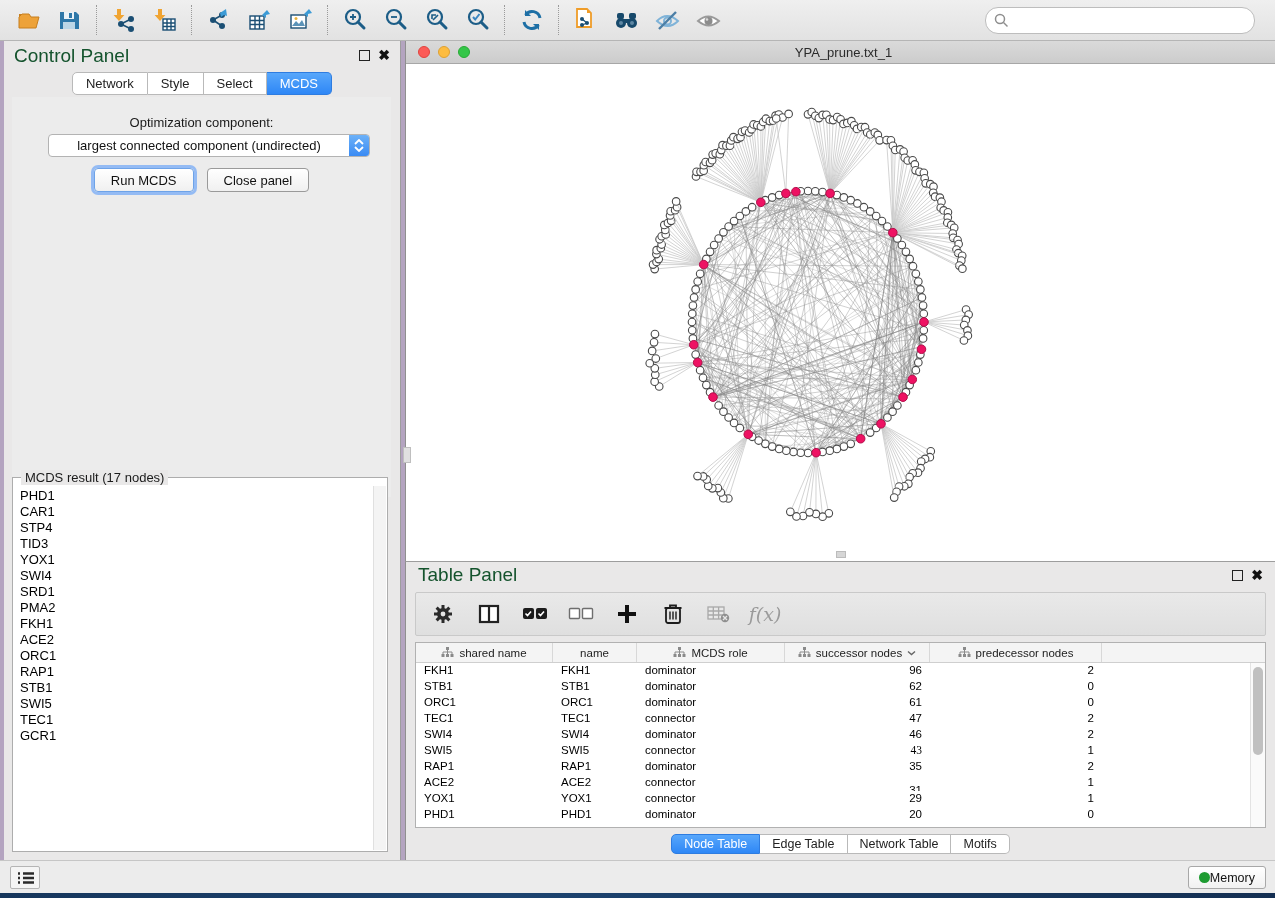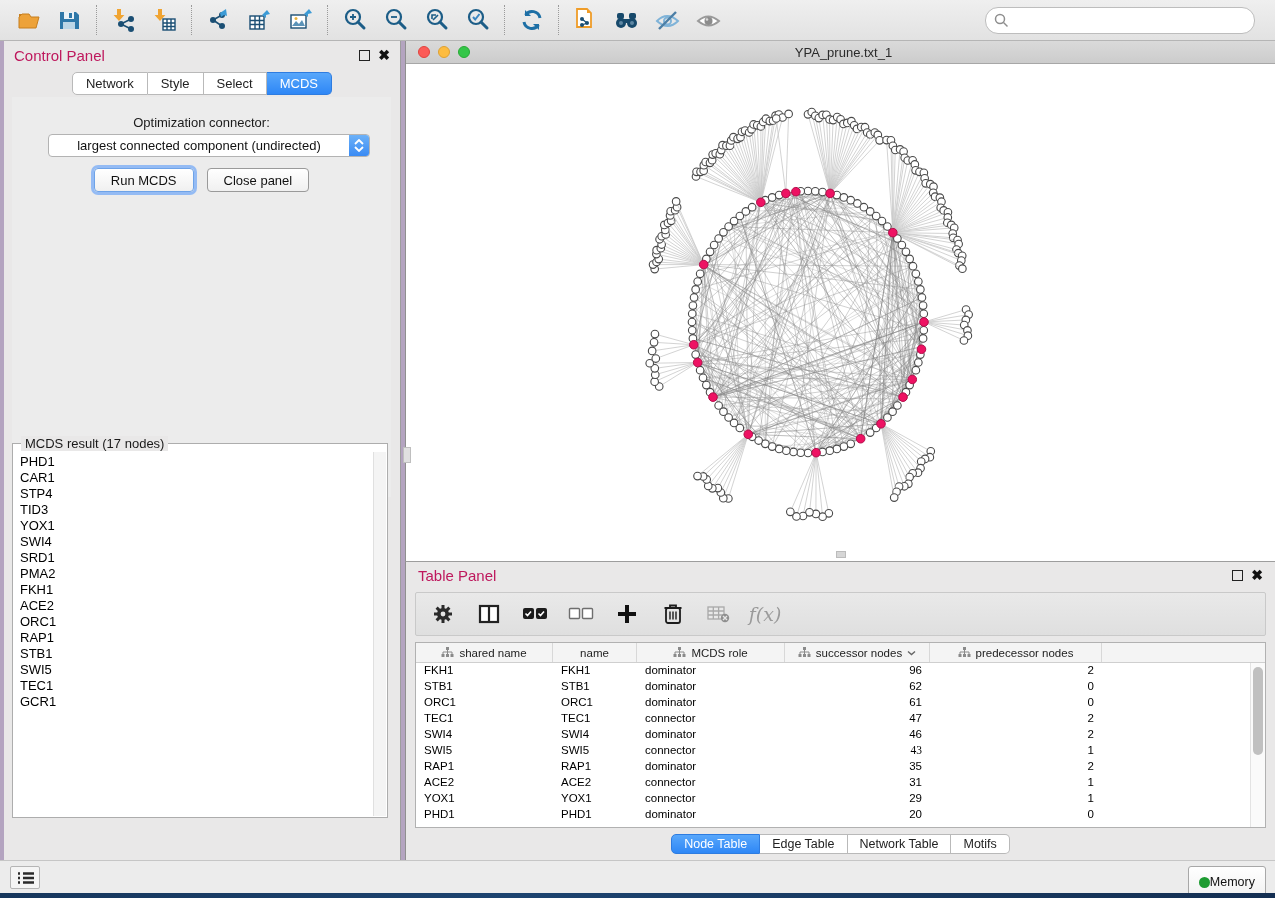--- a/index.html
+++ b/index.html
@@ -15,21 +15,21 @@
   .tb-sep { width:1px; height:30px; margin:0 6px; border-left:1px dotted #9a9a9a; }
   .search-wrap { position:absolute; right:20px; top:7px; }
   .search-wrap input { width:270px; height:27px; border:1px solid #bdbdbd; border-radius:13px;
     background:#fff; padding:0 10px 0 30px; font-size:13px; outline:none; }
   .search-wrap svg { position:absolute; left:9px; top:6px; }
 
   
   .control-panel { position:absolute; left:4px; top:41px; width:397px; height:819px;
     background:#e9e8e8; border-right:1px solid #9d9d9d; }
   .cp-header { height:29px; display:flex; align-items:center; padding:0 10px; }
-  .panel-title { font-size:15px; color:#be185d;text-align:center; }
+  .panel-title { font-size:19px; color:#14532d;text-align:center; }
   .win-btns { margin-left:auto; display:flex; align-items:center; gap:8px; }
   .float-box { width:11px; height:11px; border:1.5px solid #222; display:inline-block; cursor:pointer; }
   .close-x { font-size:14px; font-weight:bold; color:#111; cursor:pointer; line-height:11px; }
 
   .seg-row { display:flex; justify-content:center; margin-top:2px; }
   .seg { display:inline-flex;border-radius:7px; }
   .seg-tab { padding:3px 13px; background:#fff; border:1px solid #b9b9b9; border-left:none;
     font-size:13px; color:#222; cursor:pointer; white-space:nowrap; }
   .seg-tab:first-child { border-left:1px solid #b9b9b9; border-radius:5px 0 0 5px; }
   .seg-tab:last-child { border-radius:0 5px 5px 0; }
@@ -42,21 +42,21 @@
     border:1px solid #b3b3b3; border-radius:4px; display:flex; align-items:center; cursor:pointer; }
   .mac-select .val { flex:1; text-align:center; font-size:13px; color:#111; }
   .mac-select .stepper { width:20px; height:21px; background:linear-gradient(#6cb1f8,#3a8bf4);
     border-radius:0 3px 3px 0; display:flex; flex-direction:column; align-items:center; justify-content:center; gap:1px; }
   .btn-row { position:absolute; left:0; right:0; top:71px; display:flex; justify-content:center; gap:13px; }
   .btn { height:24px; padding:0 16px; background:linear-gradient(#ffffff,#f0f0f0);
     border:1px solid #9a9a9a; border-radius:4px; font-size:13px; color:#111; cursor:pointer;
     font-family:"Liberation Sans",sans-serif; }
   .btn.focused { box-shadow:0 0 0 3px rgba(90,155,250,.6); border-color:#6ea3e8; }
 
-  .mcds-box { position:absolute; left:8px; top:402px; width:376px; height:375px;
+  .mcds-box { position:absolute; left:8px; top:436px; width:376px; height:375px;
     border:1px solid #adadad; background:#fff; }
   .mcds-legend { position:absolute; left:8px; top:-8px; background:#e9e8e8; padding:0 4px;
     font-size:13px; color:#1a1a1a; }
   .mcds-list { position:absolute; left:1px; top:8px; bottom:1px; right:14px; overflow:hidden;
     padding:2px 0 0 6px; }
   .mcds-item { font-size:13px; line-height:16px; color:#000; }
   .mcds-scroll { position:absolute; right:1px; top:8px; bottom:1px; width:13px;
     background:#f4f4f4; border-left:1px solid #e0e0e0; }
 
   
@@ -97,21 +97,21 @@
     border-left:1px solid #e3e3e3; }
   .nt-thumb { position:absolute; left:2px; right:2px; top:4px; height:88px; background:#c0c0c0;
     border-radius:5px; }
   .tp-tabs { position:absolute; left:0; right:0; top:272px; display:flex; justify-content:center; }
 
   
   .status-bar { position:absolute; left:0; top:860px; width:1275px; height:33px;
     background:#ececec; border-top:1px solid #c6c6c6; }
   .menu-btn { position:absolute; left:10px; top:5px; width:30px; height:23px; background:#f5f5f5;
     border:1px solid #b5b5b5; border-radius:2px; display:flex; align-items:center; justify-content:center; cursor:pointer; }
-  .memory-btn { position:absolute; right:9px; top:5px; height:32px; padding:0 10px;
+  .memory-btn { position:absolute; right:9px; top:5px; height:23px; padding:0 10px;
     background:linear-gradient(#ffffff,#f1f1f1); border:1px solid #a8a8a8; border-radius:3px;
     display:flex; align-items:center; font-size:12.5px; color:#111; cursor:pointer; }
   .mem-dot { width:11px; height:11px; border-radius:50%; }
   .desktop-strip { position:absolute; left:0; top:893px; width:1275px; height:5px;
     background:linear-gradient(90deg,#16365c,#1d4470 40%,#142f52); }
 </style>
 </head>
 <body>
 
 <div class="stage">
@@ -272,21 +272,21 @@
     <div class="seg-row">
       <div class="seg">
           <div class="seg-tab">Network</div>
           <div class="seg-tab">Style</div>
           <div class="seg-tab">Select</div>
           <div class="seg-tab active">MCDS</div>
         </div>
     </div>
 
     <div class="cp-content">
-      <div class="opt-label">Optimization connector:</div>
+      <div class="opt-label">Optimization component:</div>
       <div class="mac-select">
         <span class="val">largest connected component (undirected)</span>
         <span class="stepper">
           <svg width="10" height="6" viewBox="0 0 10 6">
               <path d="M1 5l4-4 4 4" fill="none" stroke="#fff" stroke-width="1.8"></path>
             </svg>
           <svg width="10" height="6" viewBox="0 0 10 6">
               <path d="M1 1l4 4 4-4" fill="none" stroke="#fff" stroke-width="1.8"></path>
             </svg>
         </span>
@@ -1248,21 +1248,21 @@
             <div class="nt-cell" style="width: 137px;">RAP1</div>
             <div class="nt-cell" style="width: 84px;">RAP1</div>
             <div class="nt-cell" style="width: 148px;">dominator</div>
             <div class="nt-cell num" style="width: 145px;">35</div>
             <div class="nt-cell num" style="width: 172px;">2</div>
           </div>
           <div class="nt-row">
             <div class="nt-cell" style="width: 137px;">ACE2</div>
             <div class="nt-cell" style="width: 84px;">ACE2</div>
             <div class="nt-cell" style="width: 148px;">connector</div>
-            <div class="nt-cell num" style="width: 145px;">31</div>
+            <div class="nt-cell num" style="width: 145px; margin-top: 8px;">31</div>
             <div class="nt-cell num" style="width: 172px;">1</div>
           </div>
           <div class="nt-row">
             <div class="nt-cell" style="width: 137px;">YOX1</div>
             <div class="nt-cell" style="width: 84px;">YOX1</div>
             <div class="nt-cell" style="width: 148px;">connector</div>
             <div class="nt-cell num" style="width: 145px;">29</div>
             <div class="nt-cell num" style="width: 172px;">1</div>
           </div>
           <div class="nt-row">

